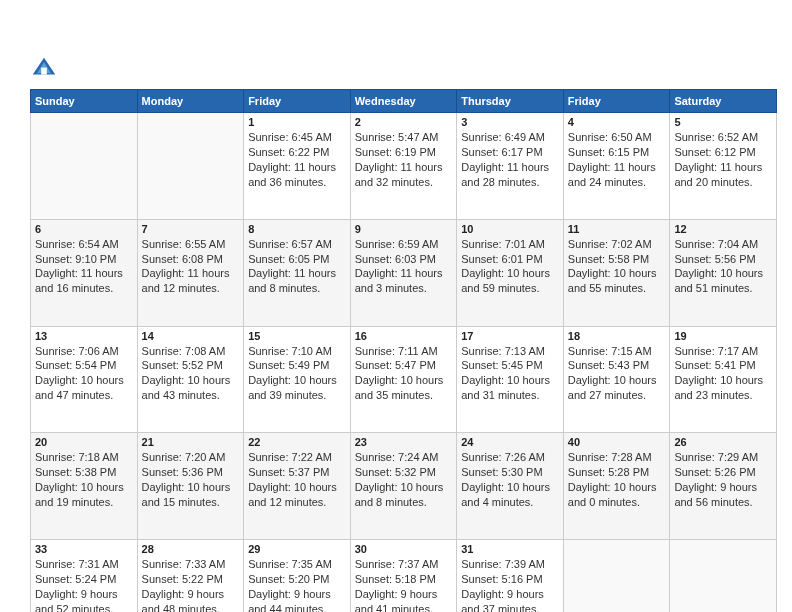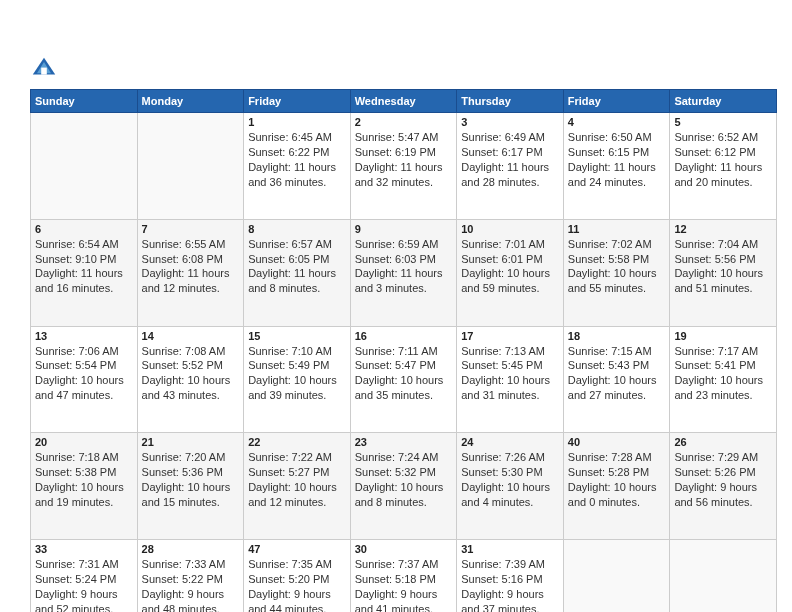--- a/index.html
+++ b/index.html
@@ -267,21 +267,21 @@
           </td>
           <td>
             <span class="day-num">21</span>
             <div class="day-info">Sunrise: 7:20 AM
 Sunset: 5:36 PM
 Daylight: 10 hours and 15 minutes.</div>
           </td>
           <td>
             <span class="day-num">22</span>
             <div class="day-info">Sunrise: 7:22 AM
-Sunset: 5:27 PM
+Sunset: 5:37 PM
 Daylight: 10 hours and 12 minutes.</div>
           </td>
           <td>
             <span class="day-num">23</span>
             <div class="day-info">Sunrise: 7:24 AM
 Sunset: 5:32 PM
 Daylight: 10 hours and 8 minutes.</div>
           </td>
           <td>
             <span class="day-num">24</span>
@@ -309,21 +309,21 @@
 Sunset: 5:24 PM
 Daylight: 9 hours and 52 minutes.</div>
           </td>
           <td>
             <span class="day-num">28</span>
             <div class="day-info">Sunrise: 7:33 AM
 Sunset: 5:22 PM
 Daylight: 9 hours and 48 minutes.</div>
           </td>
           <td>
-            <span class="day-num">47</span>
+            <span class="day-num">29</span>
             <div class="day-info">Sunrise: 7:35 AM
 Sunset: 5:20 PM
 Daylight: 9 hours and 44 minutes.</div>
           </td>
           <td>
             <span class="day-num">30</span>
             <div class="day-info">Sunrise: 7:37 AM
 Sunset: 5:18 PM
 Daylight: 9 hours and 41 minutes.</div>
           </td>

